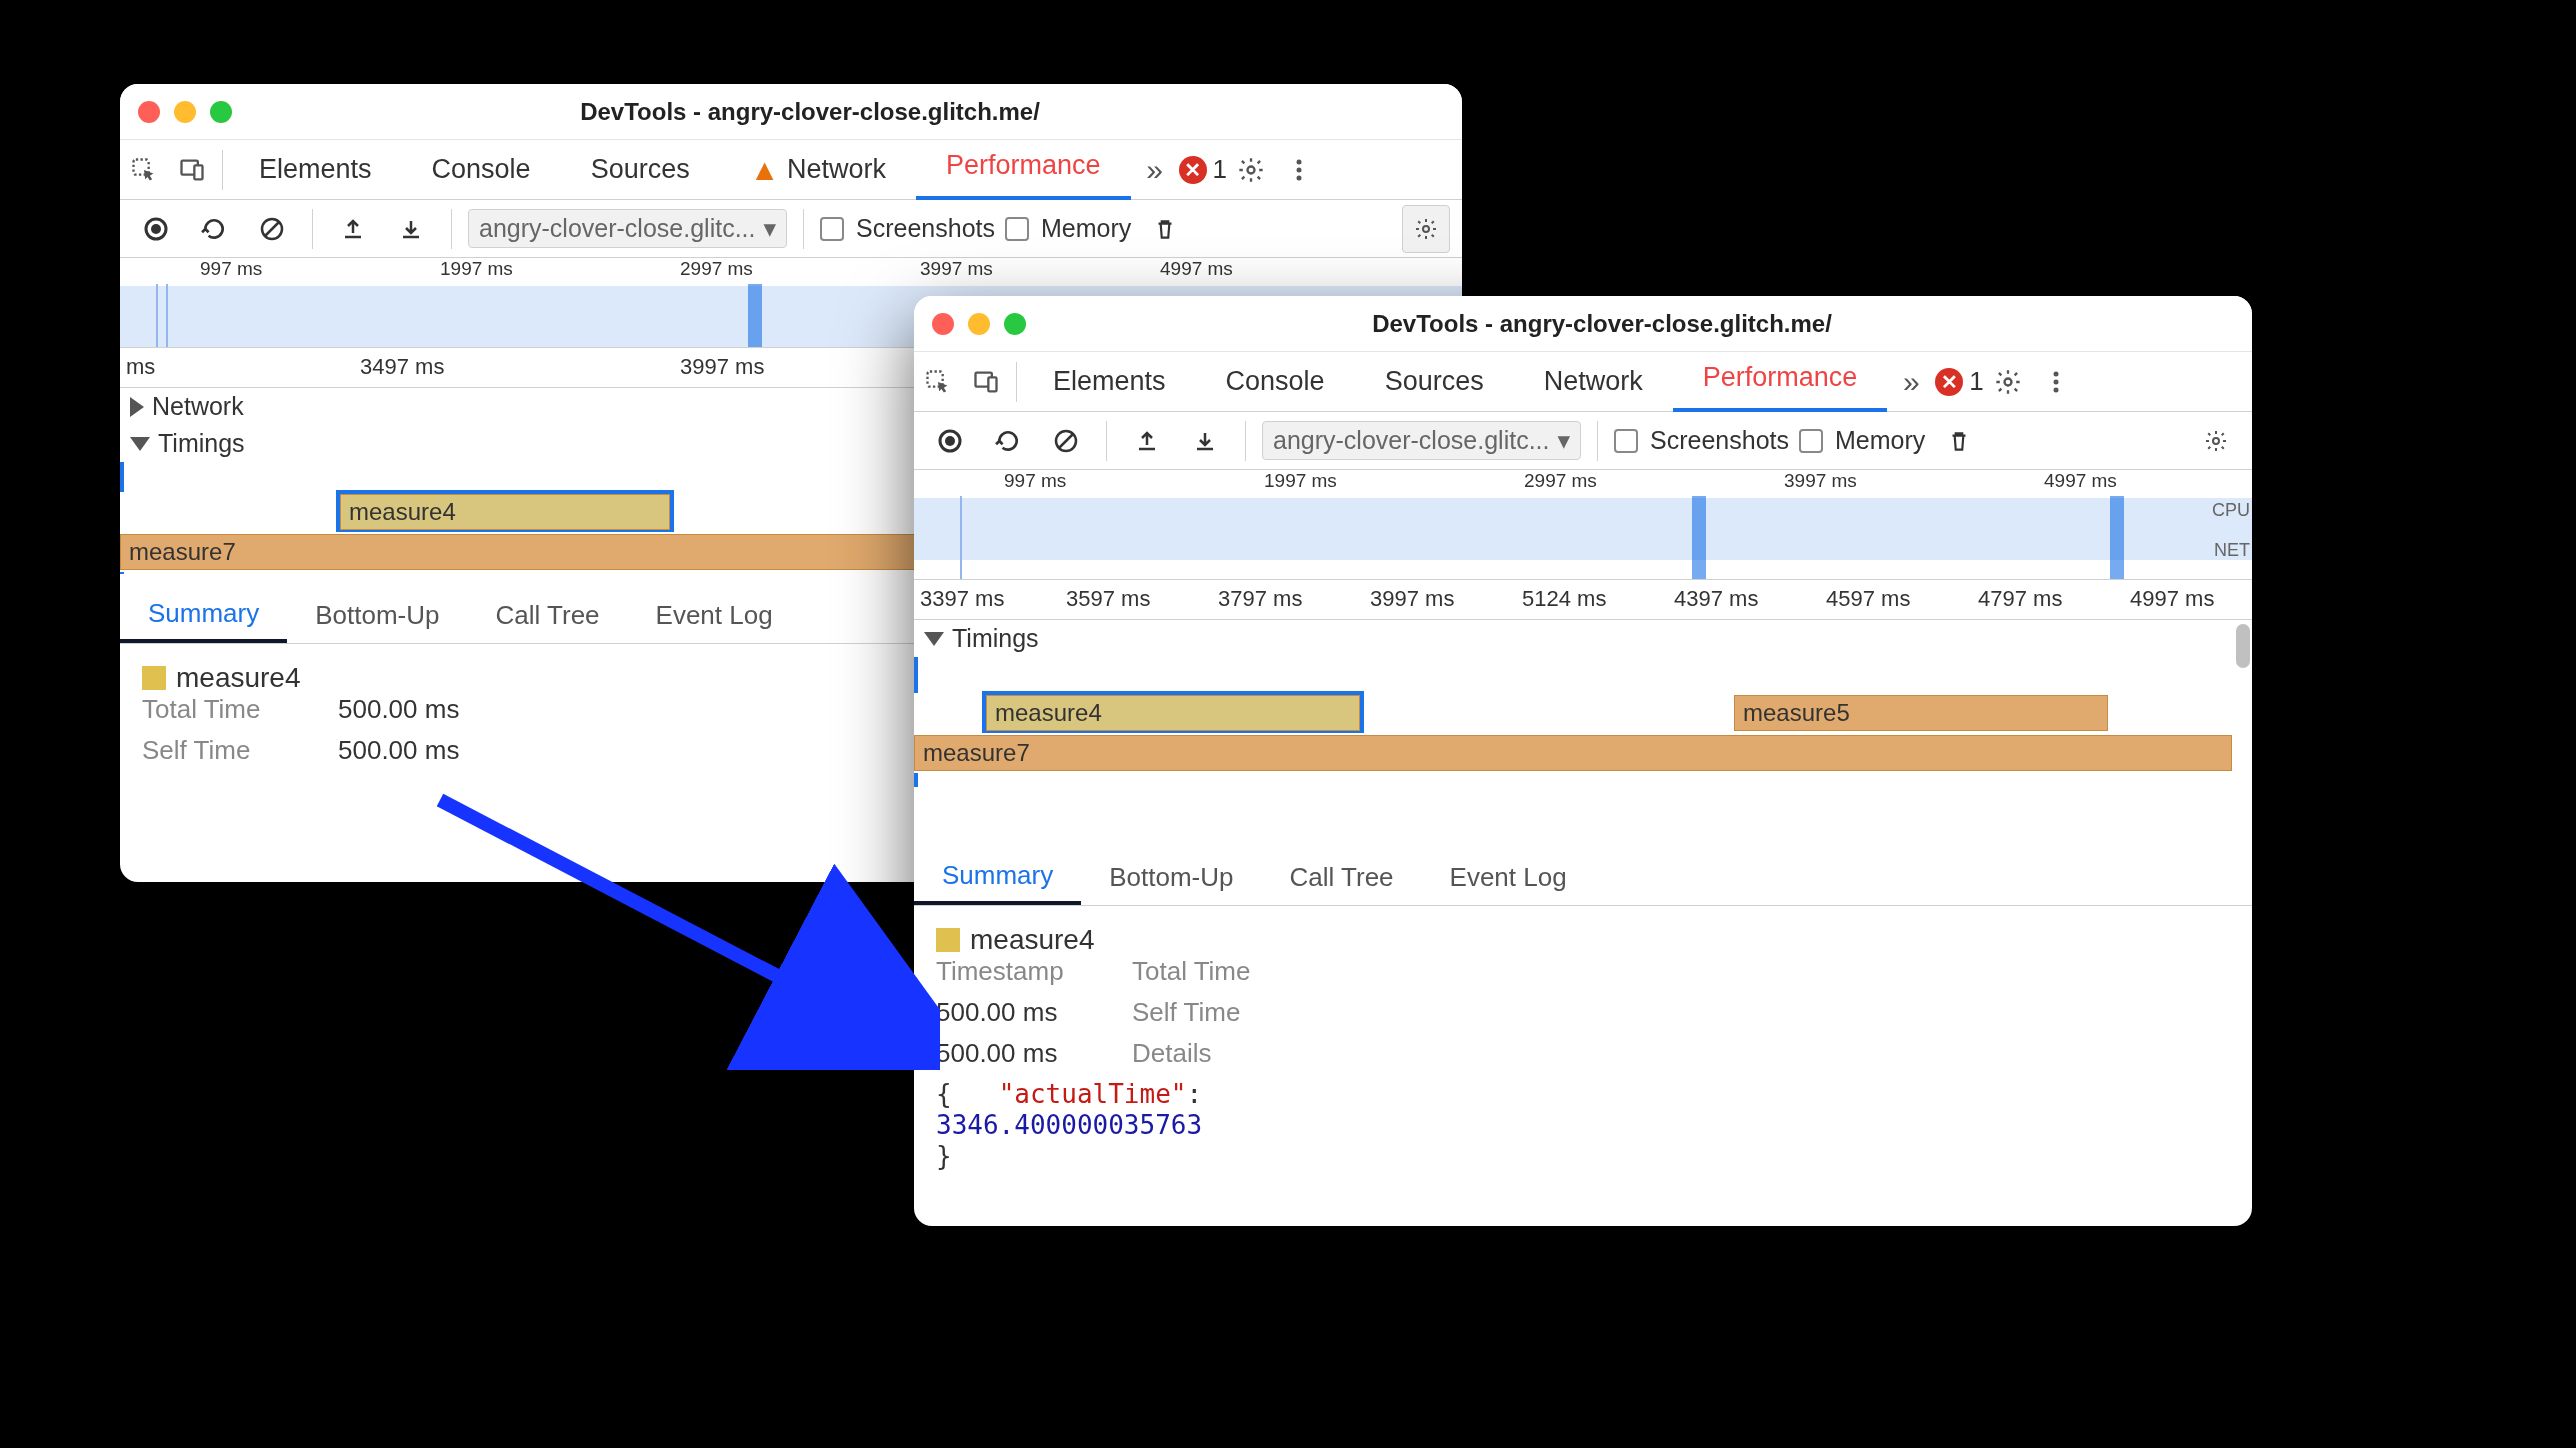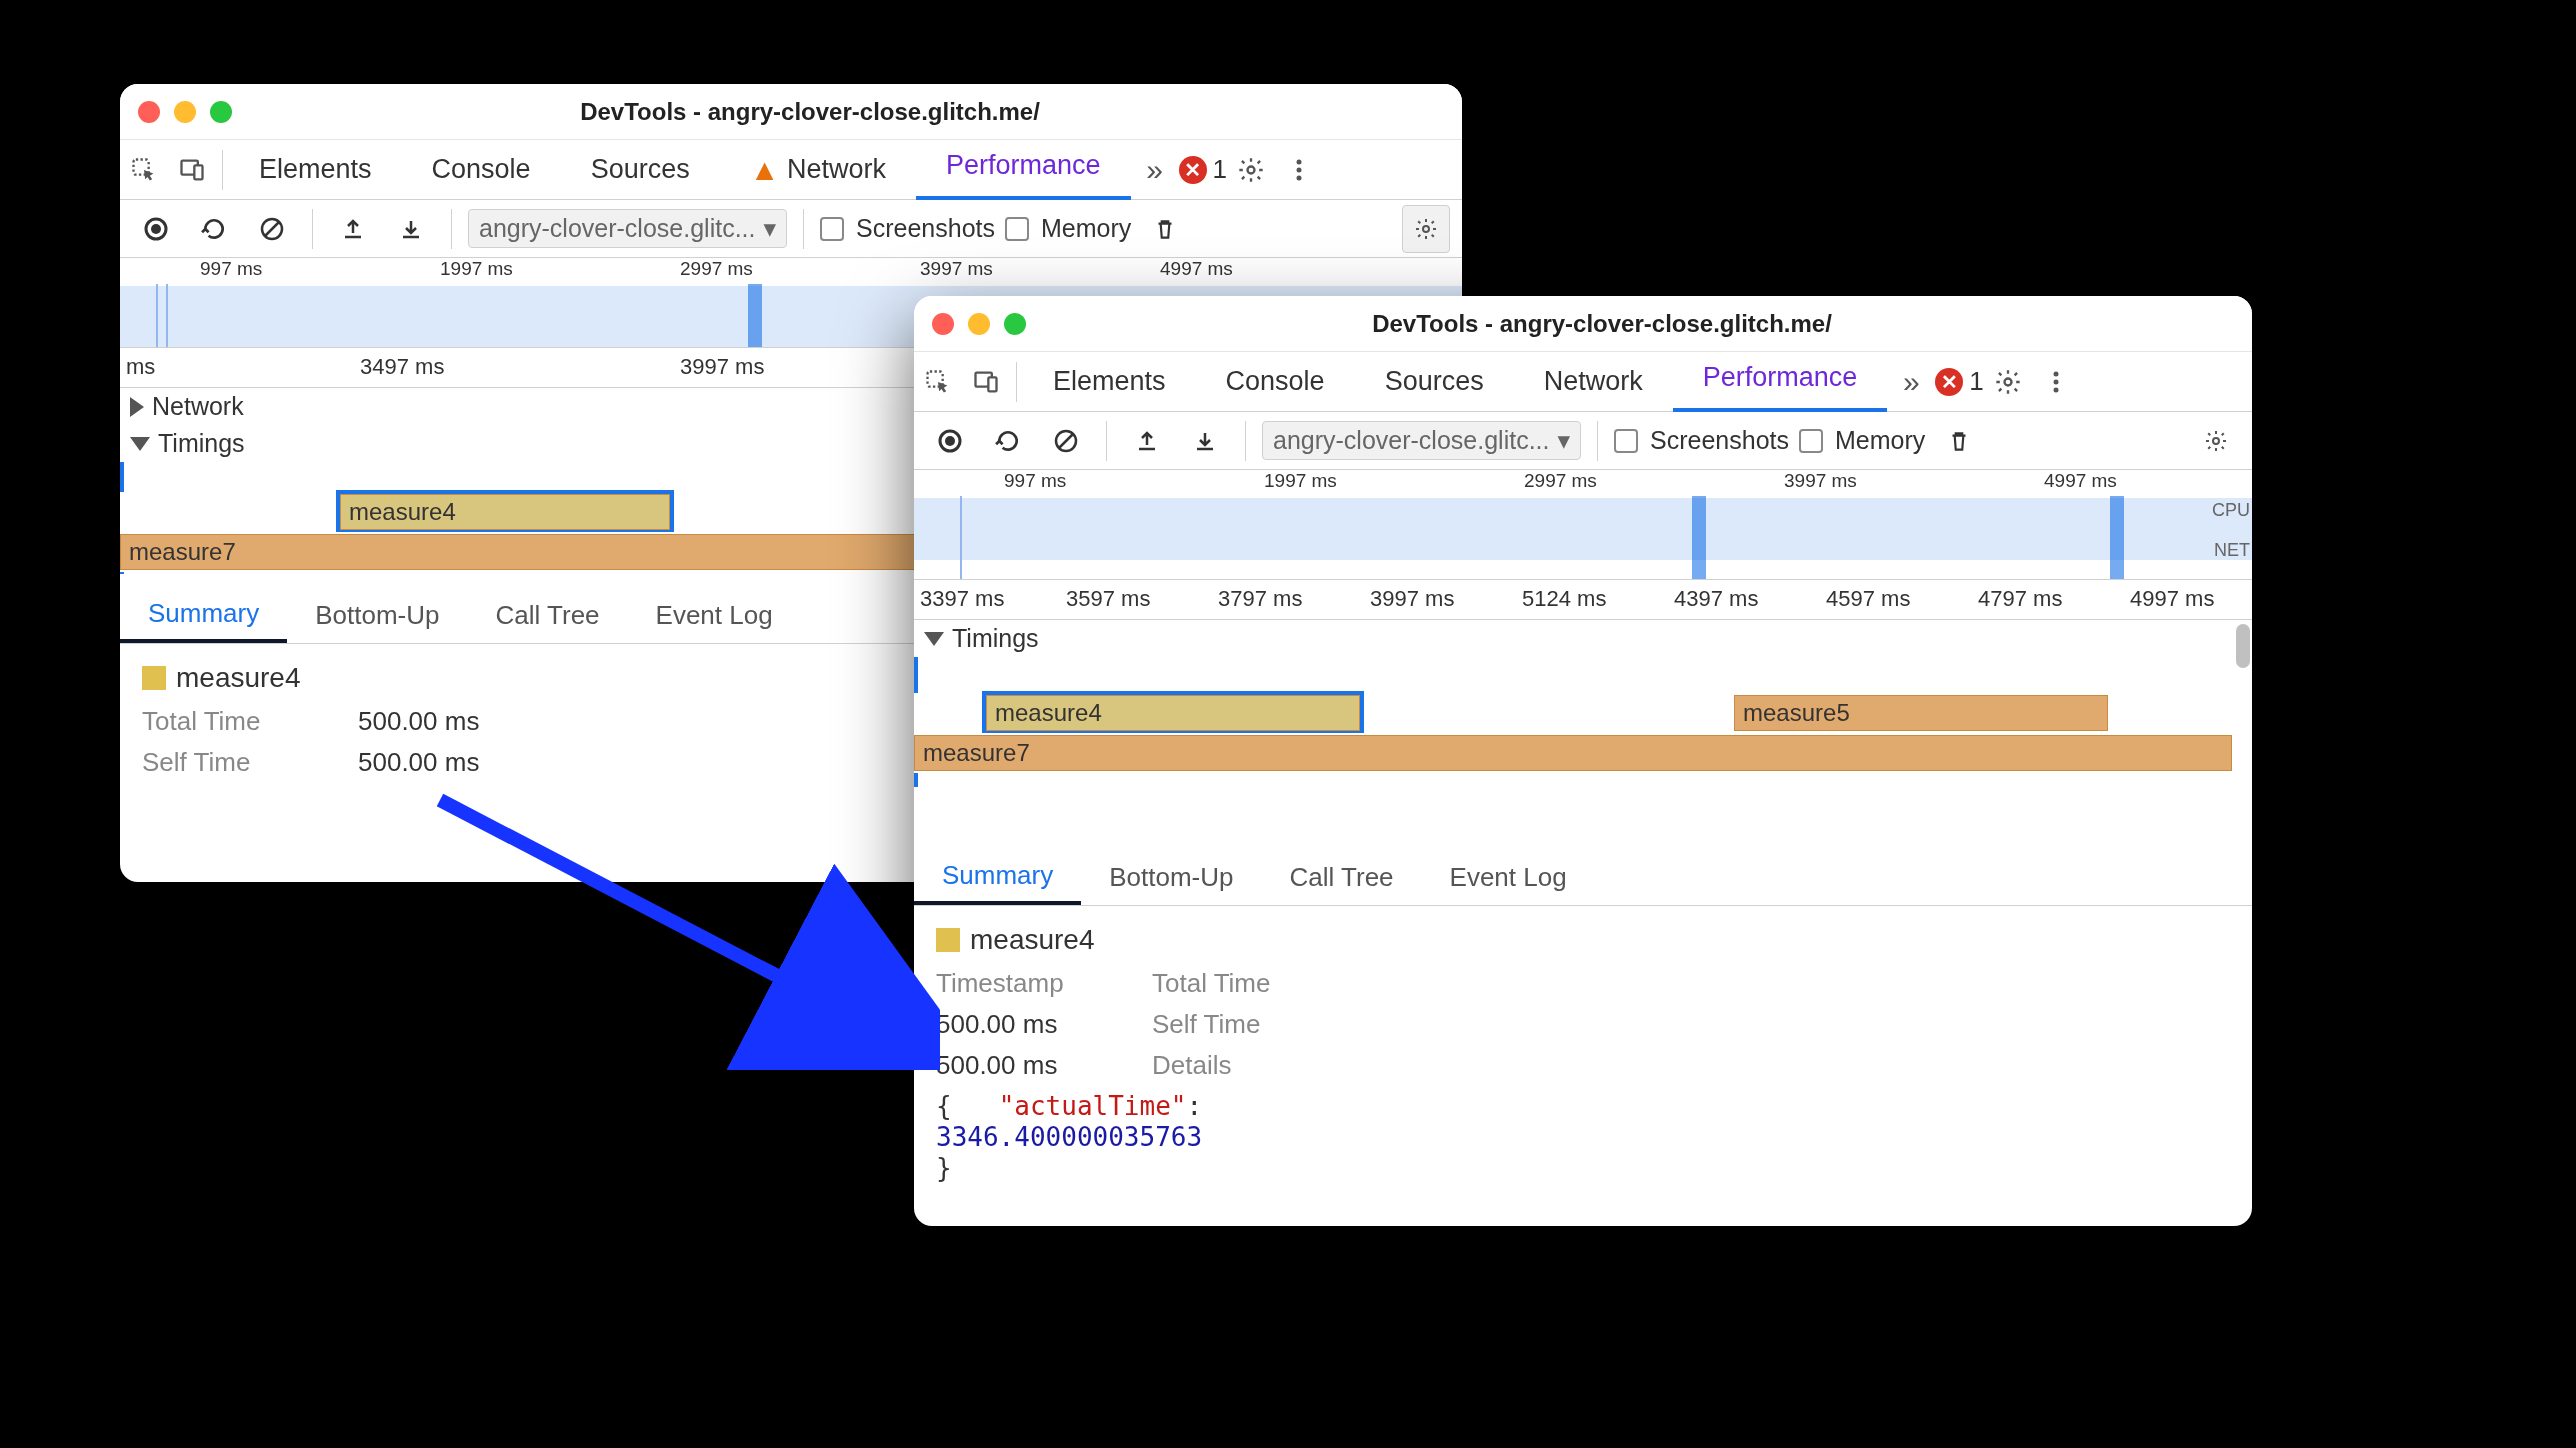--- a/index.html
+++ b/index.html
@@ -41,21 +41,21 @@
     display: flex; align-items: center;
     height: 60px; border-bottom: 1px solid #d0d0d0;
     font-size: 27px; color: #333;
   }
   .tab-panels { display: flex; align-items: center; gap: 0; }
   .panel-btn {
     padding: 0 30px; height: 60px; display: flex; align-items: center;
     cursor: pointer; font-size: 27px; color: #333;
   }
   .panel-btn.active {
-    color: #6d28d9; border-bottom: 4px solid #1a73e8; padding-bottom: 4px;
+    color: #ef4444; border-bottom: 4px solid #1a73e8; padding-bottom: 4px;
   }
   .icon-btn {
     width: 48px; height: 48px; display: flex; align-items: center; justify-content: center;
     cursor: pointer; color: #555; border-radius: 4px;
   }
   .icon-btn.boxed { background: #f1f1f1; border: 1px solid #d0d0d0; }
   .vsep { width: 1px; height: 40px; background: #d0d0d0; margin: 0 6px; }
   .warn-icon { color: #e8710a; font-size: 30px; }
   .err-badge {
     display: inline-flex; align-items: center; gap: 6px;
@@ -136,21 +136,21 @@
   .detail-tab.active {
     color: #1a73e8; border-bottom: 4px solid #0f172a;
   }
   .summary {
     padding: 18px 22px; font-size: 26px; color: #333;
   }
   .summary h2 {
     font-size: 28px; font-weight: 400; display: flex; align-items: center; gap: 10px;
   }
   .swatch { width: 24px; height: 24px; background: #e0c04e; }
-  .kv { display: grid; grid-template-columns: 180px 1fr; gap: 10px 36px; margin-top: 12px; }
+  .kv { display: grid; grid-template-columns: 180px 1fr; gap: 10px 16px; margin-top: 0; }
   .kv .k { color: #888; }
   .code .brace { color: #333; font-family: ui-monospace, Menlo, monospace; }
   .code .key { color: #c41a16; font-family: ui-monospace, Menlo, monospace; }
   .code .num { color: #1a1aa6; font-family: ui-monospace, Menlo, monospace; }
   .arrow {
     position: absolute; z-index: 999;
   }
   .scroll-thumb {
     position: absolute; right: 2px; width: 14px; height: 44px;
     background: #c0c0c0; border-radius: 8px;

